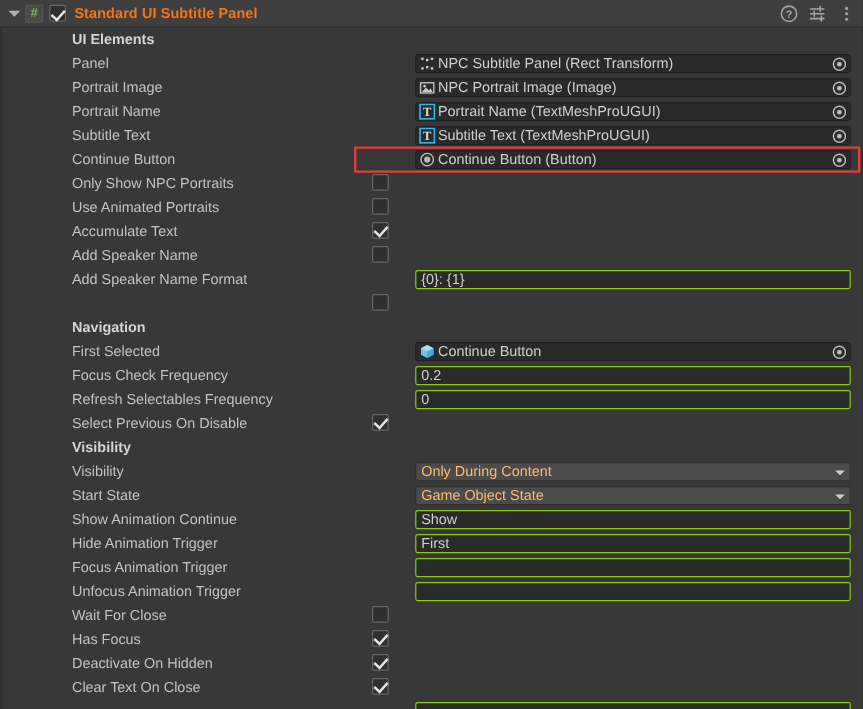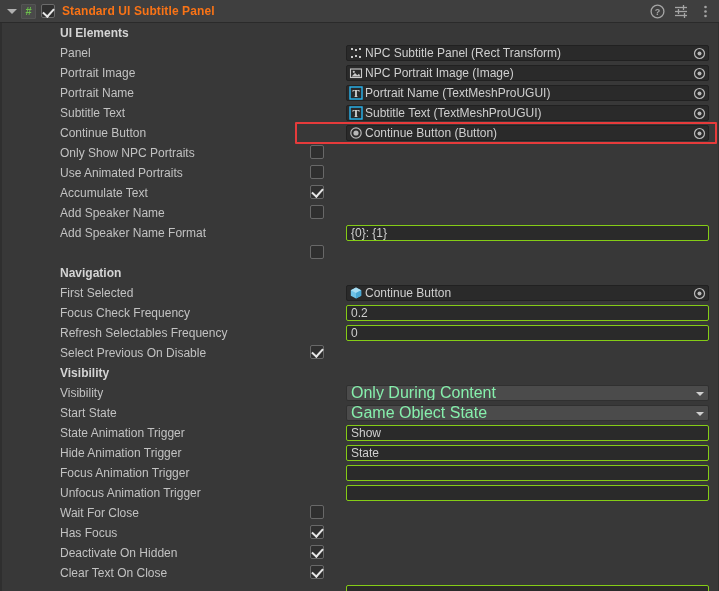--- a/index.html
+++ b/index.html
@@ -189,22 +189,22 @@
     background: #4b4b4b;
     border: 1px solid #303030;
     border-radius: 2px;
     display: flex;
     align-items: center;
     padding-left: 4px;
     position: relative;
     overflow: hidden;
   }
   .popup span.pval {
-    font-size: 16px;
-    color: #86efac;
+    font-size: 12px;
+    color: #fdba74;
     line-height: 16px;
     white-space: nowrap;
   }
   .popup .caret {
     position: absolute;
     right: 4px; top: 6px;
     border-left: 4px solid transparent;
     border-right: 4px solid transparent;
     border-top: 4px solid #cfcfcf;
   }
@@ -495,32 +495,32 @@
       <div class="row">
         <div class="label">Start State</div>
         <div class="field">
           <div class="popup">
             <span class="pval">Game Object State</span>
             <span class="caret"></span>
           </div>
         </div>
       </div>
       <div class="row">
-        <div class="label">State Animation Trigger</div>
+        <div class="label">Show Animation Continue</div>
         <div class="field">
           <div class="textfield">
             <span>Show</span>
           </div>
         </div>
       </div>
       <div class="row">
         <div class="label">Hide Animation Trigger</div>
         <div class="field">
           <div class="textfield">
-            <span>State</span>
+            <span>First</span>
           </div>
         </div>
       </div>
       <div class="row">
         <div class="label">Focus Animation Trigger</div>
         <div class="field">
           <div class="textfield">
             <span></span>
           </div>
         </div>

